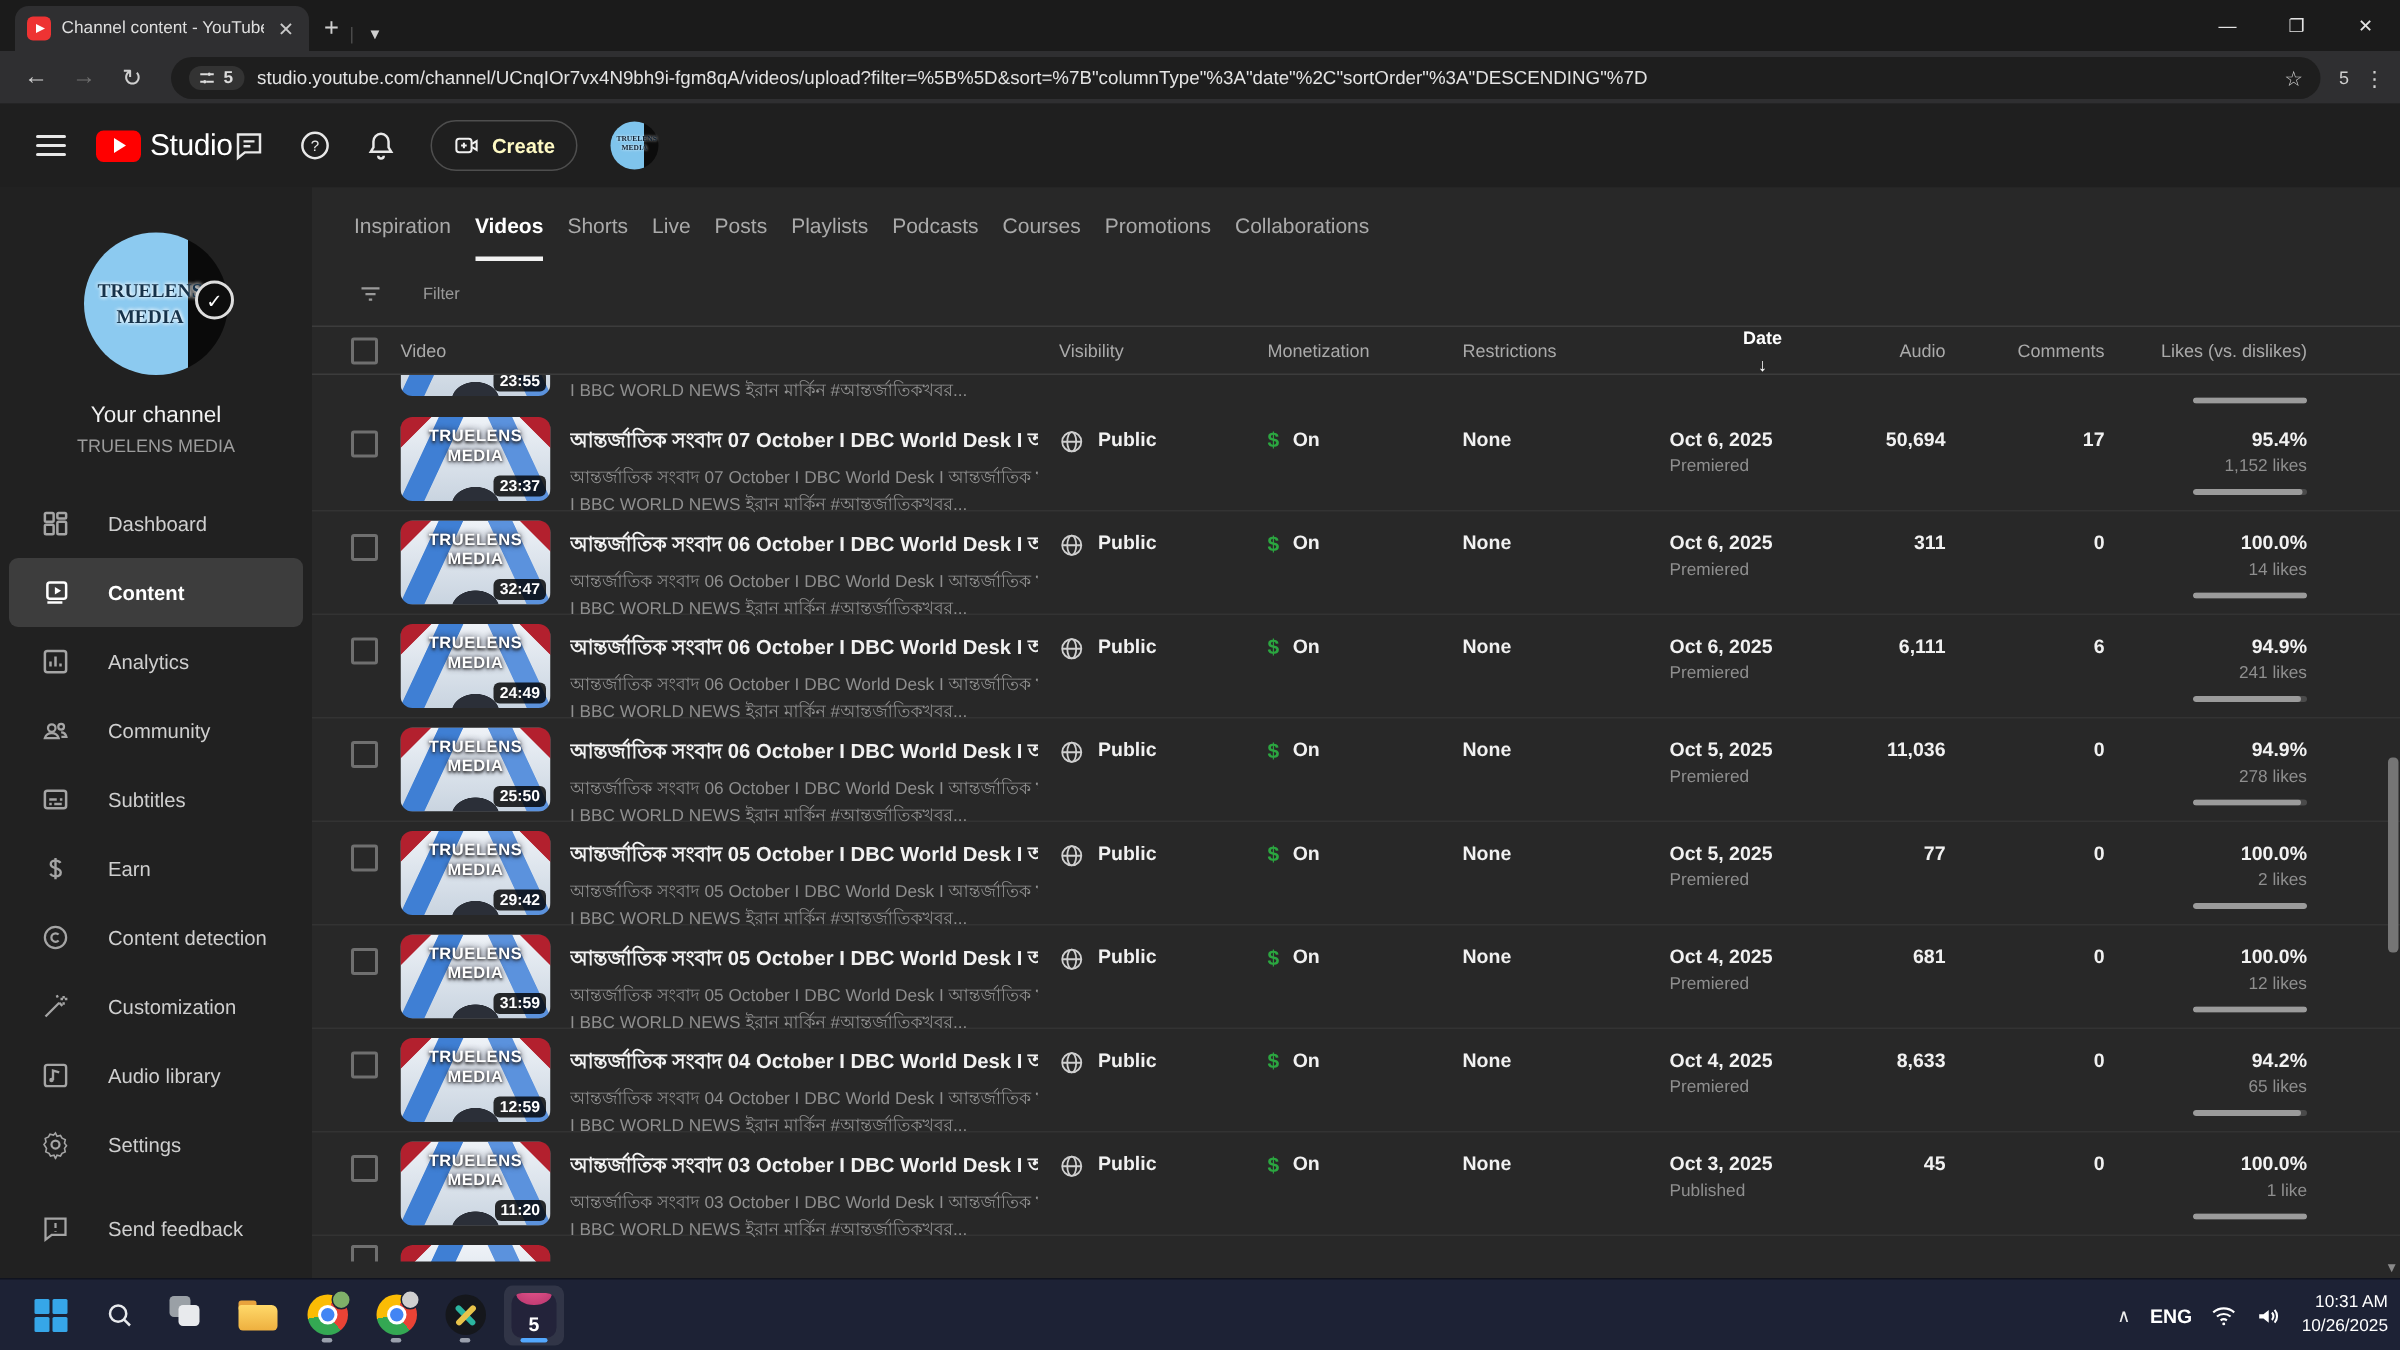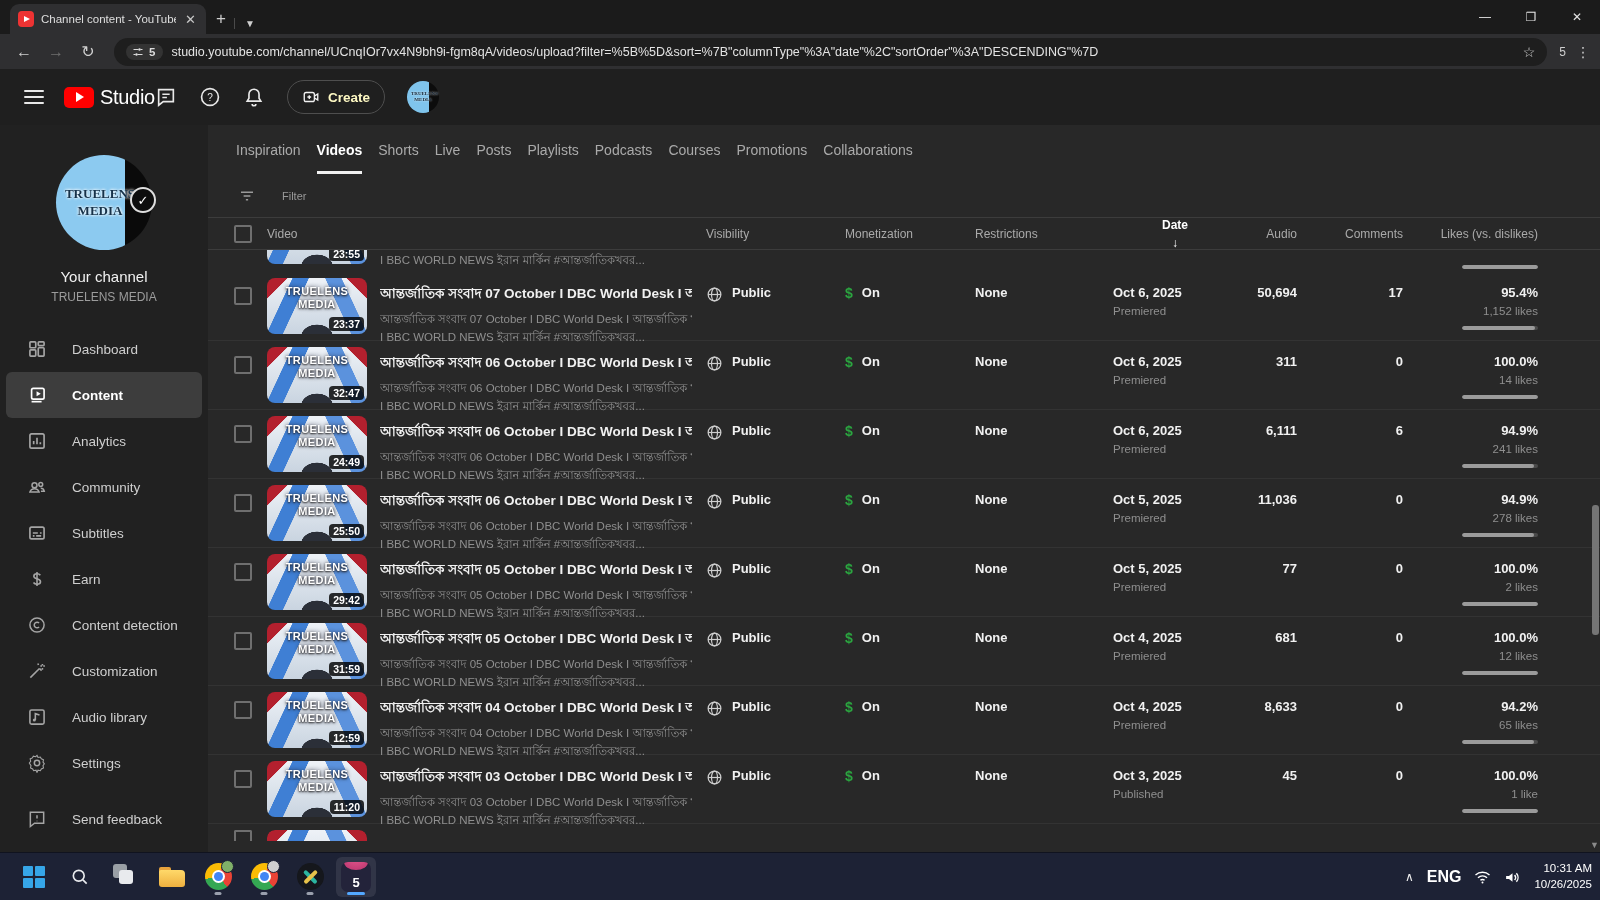--- a/index.html
+++ b/index.html
@@ -157,21 +157,21 @@
   .xapp { width:27px; height:27px; border-radius:50%; background:#15171c; position:relative; }
   .xapp::before, .xapp::after { content:""; position:absolute; left:5px; right:5px; top:12px; height:3.5px; border-radius:2px;}
   .xapp::before { background:#2bb5a0; transform:rotate(45deg); }
   .xapp::after { background:#e8c34a; transform:rotate(-45deg); }
   .fiveapp { width:30px; height:30px; border-radius:7px; background:#23233a; position:relative; overflow:hidden;
     display:flex; align-items:flex-end; justify-content:center; color:#fff; font-size:13px; font-weight:bold; padding-bottom:2px;}
   .fiveapp::before { content:""; position:absolute; top:-8px; left:3px; right:3px; height:16px; border-radius:50%;
     background:radial-gradient(circle at 50% 0,#ef5f94,#b8346d); }
   .tb-right { position:absolute; right:8px; top:0; height:48px; display:flex; align-items:center; gap:13px; color:#fff; }
   .tb-chev { font-size:12px; color:#eee; }
-  .tb-lang { font-size:16px; font-weight:bold; }
+  .tb-lang { font-size:13px; font-weight:bold; }
   .tb-clock { text-align:right; font-size:11.5px; line-height:1.35; }
   svg.si { display:block; }
 </style>
 </head>
 <body>
 
 <div class="tabstrip">
   <div class="tab">
     <span class="tab-fav"></span>
     <span class="tab-title">Channel content - YouTube Stu</span>

